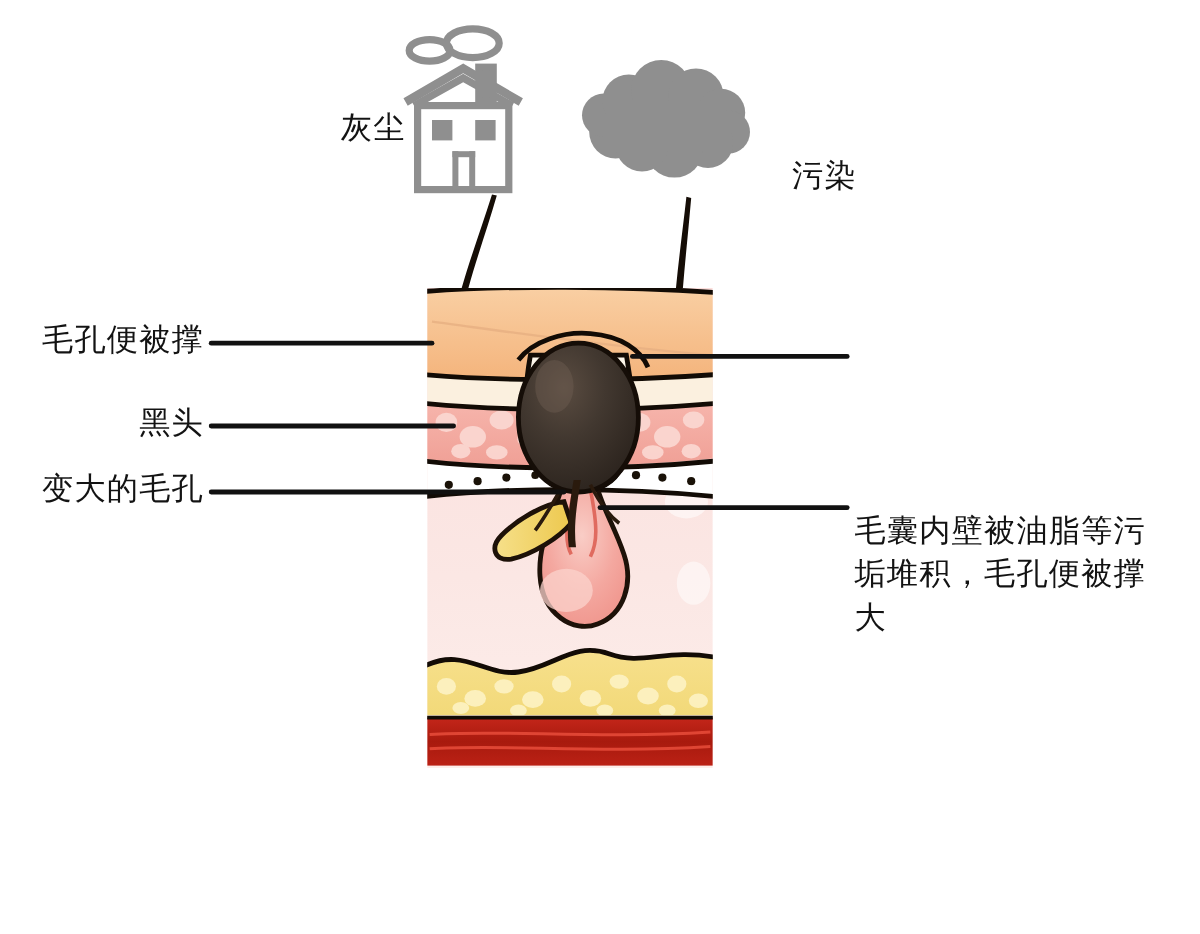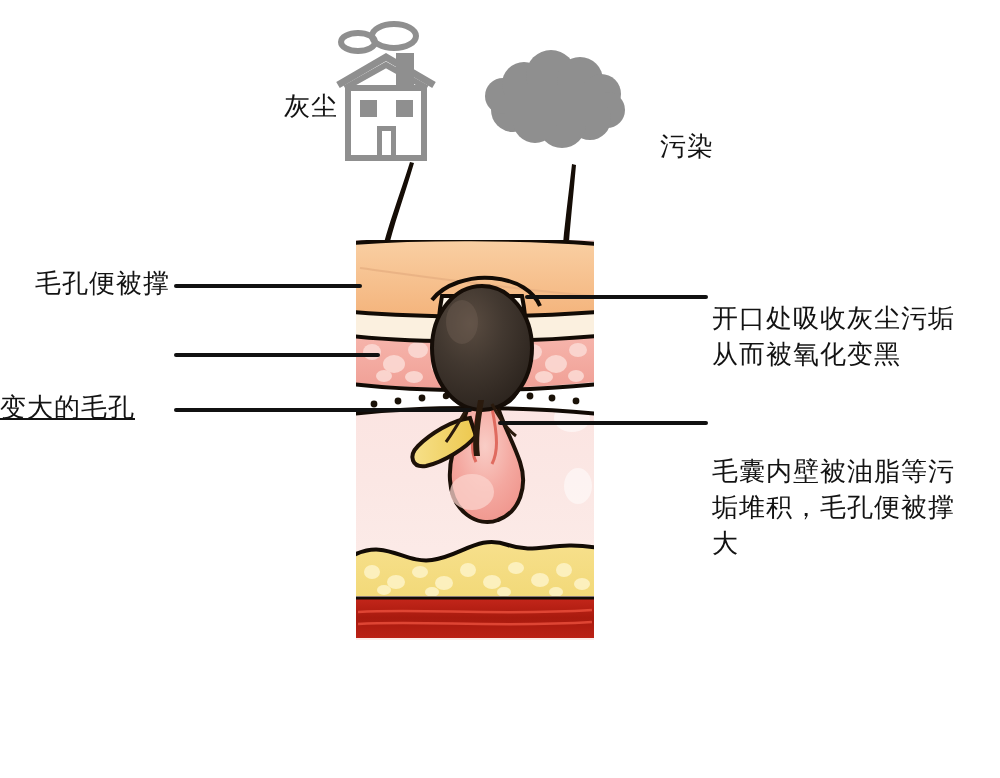--- a/index.html
+++ b/index.html
@@ -44,25 +44,25 @@
     text-align: left;
     margin-top: 40px;
   }
   
   #label-dust    { left: 258px; top: 88px;  width: 80px; text-align: right; }
   #label-pollution { left: 660px; top: 88px; width: 120px; text-align: left; }
 
   
   #label-surface-skin   { left: 10px;  top: 265px; width: 160px; text-align: right; }
   #label-blackhead      { left: 10px;  top: 334px; width: 160px; text-align: right; }
-  #label-enlarged-pore  { left: 0px;   top: 389px; width: 170px; text-align: left; text-decoration: underline; }
+  #label-enlarged-pore  { left: 0px;   top: 389px; width: 170px; text-align: right; }
 
   
   #label-oxidation   { left: 712px; top: 260px; width: 270px; text-align: left; }
-  #label-sebum-build { left: 712px; top: 413px; width: 270px; text-align: left; }
+  #label-sebum-build { left: 712px; top: 384px; width: 270px; text-align: left; }
 </style>
 </head>
 <body>
 
 <div id="diagram-root">
 
   <svg class="svg-layer" viewBox="0 0 1000 778" xmlns="http://www.w3.org/2000/svg">
 
     <defs>
       <linearGradient id="gradEpidermis" x1="0" y1="0" x2="0" y2="1">
@@ -256,21 +256,20 @@
       <line x1="176" y1="410" x2="470" y2="410"></line>
       <line x1="527" y1="297" x2="706" y2="297"></line>
       <line x1="500" y1="423" x2="706" y2="423"></line>
     </g>
   </svg>
 
   <div class="label right-align" id="label-dust">灰尘</div>
   <div class="label left-align" id="label-pollution">污染</div>
 
   <div class="label right-align" id="label-surface-skin">毛孔便被撑</div>
+  <div class="label right-align" id="label-blackhead">黑头</div>
   <div class="label right-align" id="label-enlarged-pore">变大的毛孔</div>
 
-  <div class="label left-align" id="label-oxidation">开口处吸收灰尘污垢
-从而被氧化变黑</div>
   <div class="label left-align" id="label-sebum-build">毛囊内壁被油脂等污
 垢堆积，毛孔便被撑
 大</div>
 
 </div>
 
 </body></html>

